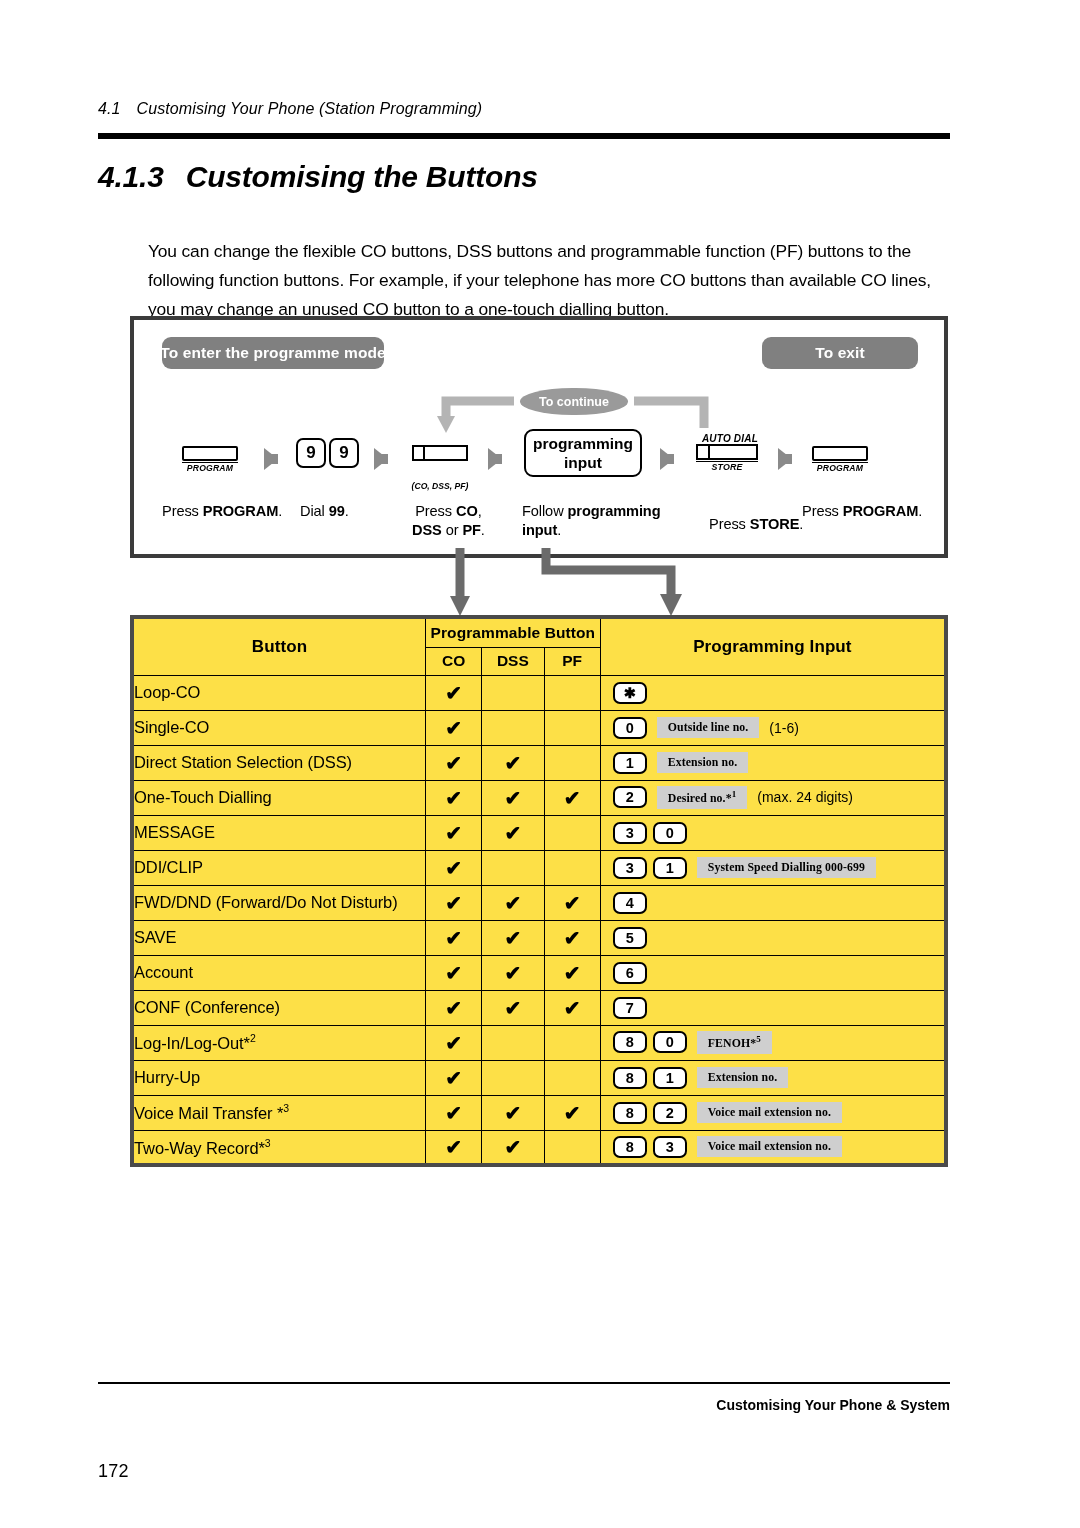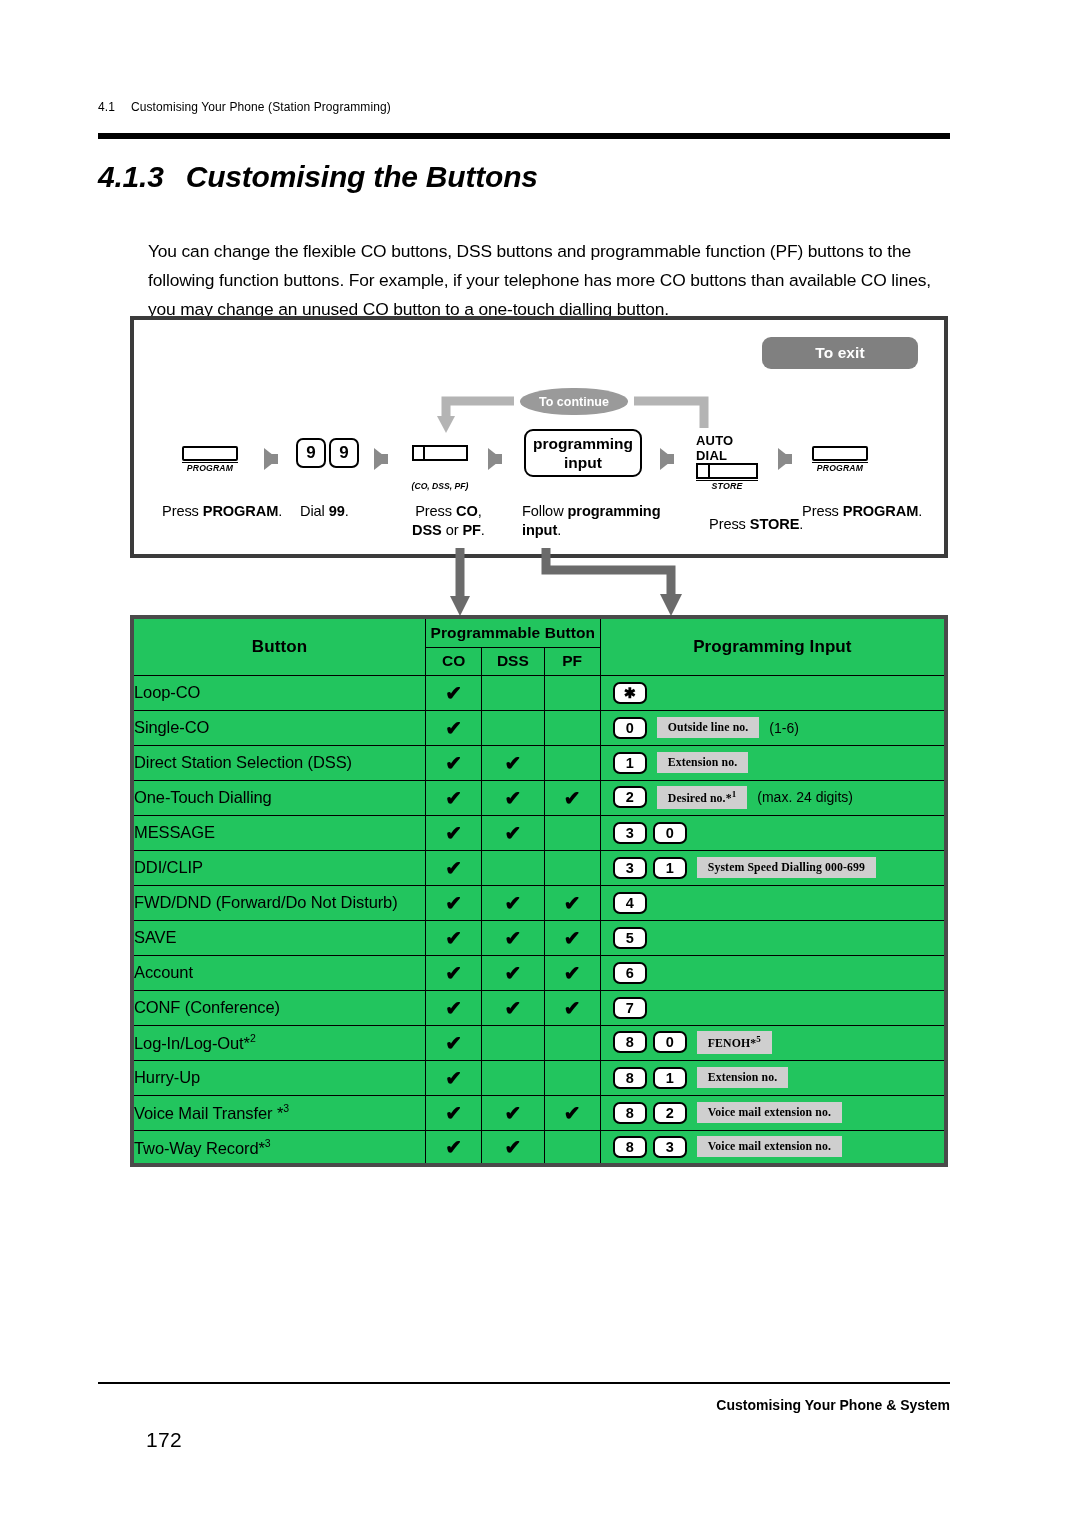--- a/index.html
+++ b/index.html
@@ -14,21 +14,22 @@
     font-family: "Liberation Sans", sans-serif;
     color: #000;
     overflow: hidden;
   }
 
   
   .run-head {
     position: absolute;
     left: 98px;
     top: 100px;
-    font-size: 12px;
+    font-size: 16px;
+    font-style: italic;
     letter-spacing: .1px;
     white-space: nowrap;
   }
   .run-head .num { margin-right: 16px; }
 
   .head-rule {
     position: absolute;
     left: 98px;
     top: 133px;
     width: 852px;
@@ -157,22 +158,22 @@
     font-size: 8.6px;
     font-weight: bold;
     font-style: italic;
     text-align: center;
     width: 62px;
     margin-left: -3px;
     margin-top: 20px;
   }
 
   .autodial-top {
-    font-size: 13px; font-weight: bold; 
-    text-align: left; width: 62px; letter-spacing: .2px;
+    font-size: 10px; font-weight: bold; font-style: italic;
+    text-align: right; width: 62px; letter-spacing: .2px;
   }
   .store-bot {
     font-size: 8.8px; font-weight: bold; font-style: italic;
     text-align: center; width: 62px; letter-spacing: .2px;
     border-top: 1.6px solid #000;
     margin-top: 1px;
   }
   .autodial-key {
     width: 62px; height: 16px;
     border: 2.5px solid #000;
@@ -237,21 +238,21 @@
 
   
   .tbl {
     position: absolute;
     left: 130px;
     top: 615px;
     width: 818px;
     border: 4px solid #4a4a4a;
     box-sizing: border-box;
     border-collapse: collapse;
-    background: #22c55e;
+    background: #fde047;
   }
   table.tbl { border-spacing: 0; }
   .tbl td, .tbl th {
     border: 1.6px solid #000;
     box-sizing: border-box;
     padding: 0;
     vertical-align: middle;
   }
   .th-main {
     font-size: 17px;
@@ -329,24 +330,23 @@
 
   
   .foot-rule {
     position: absolute;
     left: 98px; top: 1382px;
     width: 852px; height: 1.6px;
     background: #000;
   }
   .foot-page {
     position: absolute;
-    left: 98px; top: 1428px;
-    font-size: 21px;
+    left: 98px; top: 1461px;
+    font-size: 18px;
     letter-spacing: .3px;
-    margin-left: 48px;
   }
   .foot-right {
     position: absolute;
     right: 130px; top: 1397px;
     font-size: 14px;
     font-weight: bold;
     white-space: nowrap;
   }
 </style>
 </head>
@@ -358,20 +358,21 @@
 <div class="head-rule"></div>
 
 <div class="sec-title">
   <span class="sec-num">4.1.3</span><span>Customising the Buttons</span>
 </div>
 
 <p class="intro">You can change the flexible CO buttons, DSS buttons and programmable function (PF) buttons to the following function buttons. For example, if your telephone has more CO buttons than available CO lines, you may change an unused CO button to a one-touch dialling button.</p>
 
 <div class="flowbox">
 
+  <div class="pill" id="pill-enter">To enter the programme mode</div>
   <div class="pill" id="pill-exit">To exit</div>
 
   <svg class="loop-svg" viewBox="0 0 818 242">
 
     <path d="M 570 108 L 570 81 L 500 81" stroke="#b4b4b4" stroke-width="9" fill="none"></path>
 
     <path d="M 380 81 L 312 81 L 312 96" stroke="#b4b4b4" stroke-width="9" fill="none"></path>
     <polygon points="303,96 321,96 312,113" fill="#b4b4b4"></polygon>
   </svg>
   <div class="cont-ellipse">To continue</div>

